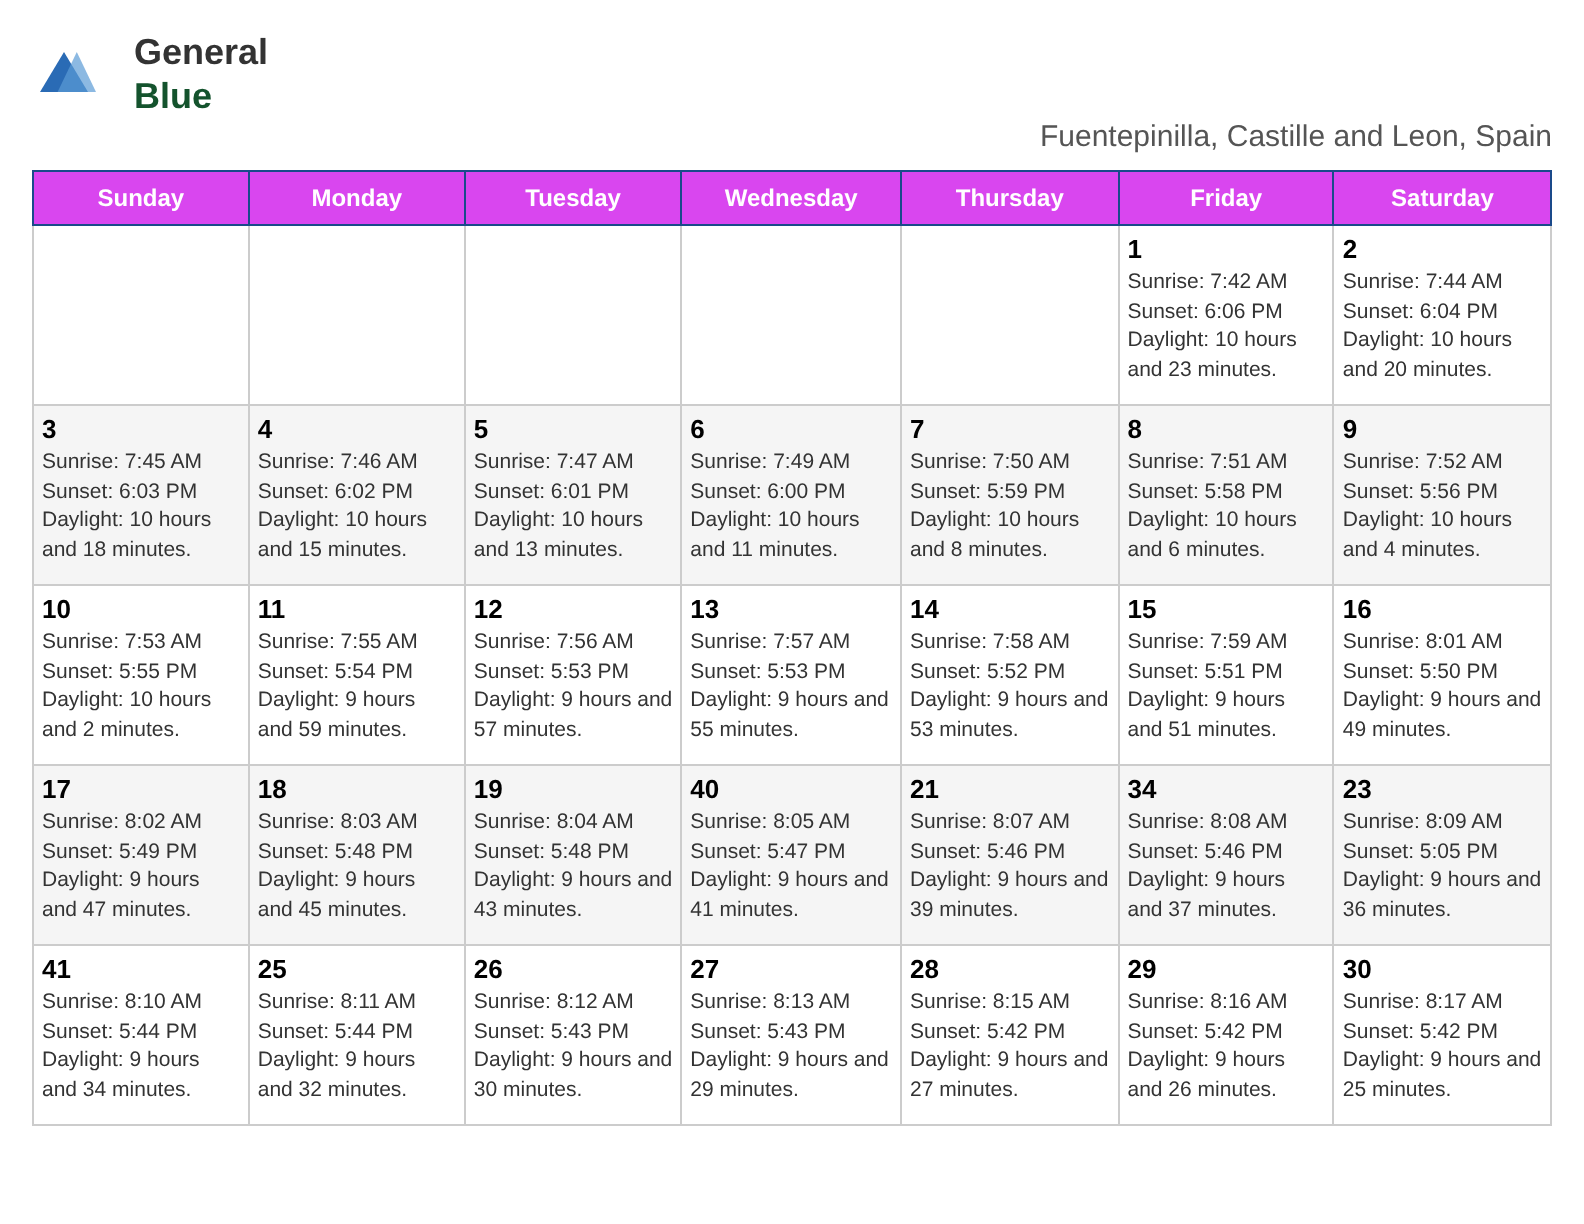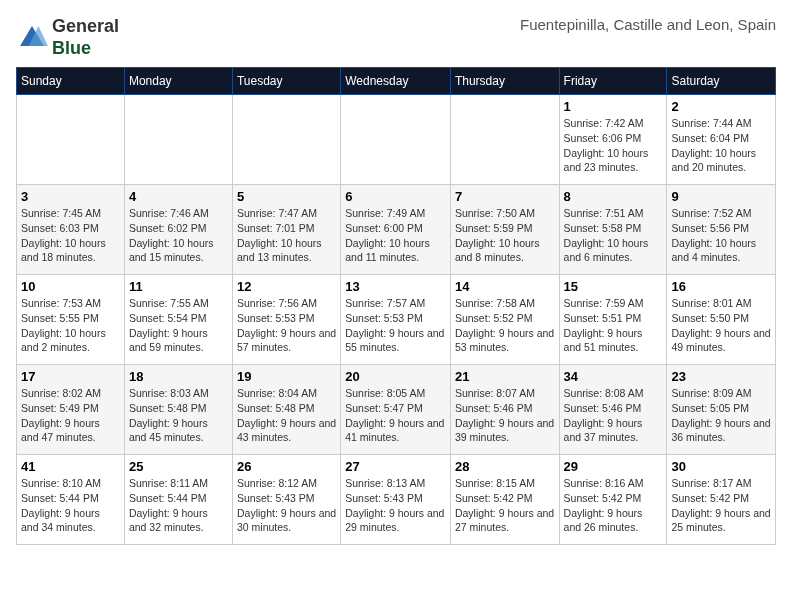--- a/index.html
+++ b/index.html
@@ -12,21 +12,21 @@
     }
     .header {
       display: flex;
       justify-content: space-between;
       align-items: flex-start;
       margin-bottom: 8px;
     }
     .logo {
       display: flex;
       align-items: center;
-      gap: 4px;
+      gap: 19px;
     }
     .logo-text {
       font-size: 18px;
       font-weight: bold;
       line-height: 1.2;
     }
     .logo-general { color: #333; }
     .logo-blue { color: #14532d; }
     .logo-icon {
       width: 32px;
@@ -36,33 +36,34 @@
       text-align: right;
     }
     .month-title {
       font-size: 32px;
       font-weight: normal;
       color: #333;
     }
     .location-title {
       font-size: 15px;
       color: #555;
+      margin-top: 44px;
     }
     .calendar-table {
       width: 100%;
       border-collapse: collapse;
       font-size: 11px;
     }
     .calendar-table th {
-      background: #0f172a;
+      background: #d946ef;
       color: #fff;
       padding: 6px 4px;
-      text-align: left;
+      text-align: center;
       font-size: 12px;
-      font-weight: normal;
+      font-weight: bold;
       border: 1px solid #1a4a8a;
     }
     .calendar-table td {
       border: 1px solid #ccc;
       vertical-align: top;
       padding: 4px 4px;
       width: 113px;
       min-height: 80px;
       height: 90px;
       background: #fff;
@@ -145,21 +146,21 @@
         </td>
         <td>
           <span class="day-number">4</span>
           <div class="day-info">Sunrise: 7:46 AM
 Sunset: 6:02 PM
 Daylight: 10 hours and 15 minutes.</div>
         </td>
         <td>
           <span class="day-number">5</span>
           <div class="day-info">Sunrise: 7:47 AM
-Sunset: 7:01 PM
+Sunset: 6:01 PM
 Daylight: 10 hours and 13 minutes.</div>
         </td>
         <td>
           <span class="day-number">6</span>
           <div class="day-info">Sunrise: 7:49 AM
 Sunset: 6:00 PM
 Daylight: 10 hours and 11 minutes.</div>
         </td>
         <td>
           <span class="day-number">7</span>
@@ -237,21 +238,21 @@
 Sunset: 5:48 PM
 Daylight: 9 hours and 45 minutes.</div>
         </td>
         <td>
           <span class="day-number">19</span>
           <div class="day-info">Sunrise: 8:04 AM
 Sunset: 5:48 PM
 Daylight: 9 hours and 43 minutes.</div>
         </td>
         <td>
-          <span class="day-number">20</span>
+          <span class="day-number">40</span>
           <div class="day-info">Sunrise: 8:05 AM
 Sunset: 5:47 PM
 Daylight: 9 hours and 41 minutes.</div>
         </td>
         <td>
           <span class="day-number">21</span>
           <div class="day-info">Sunrise: 8:07 AM
 Sunset: 5:46 PM
 Daylight: 9 hours and 39 minutes.</div>
         </td>

